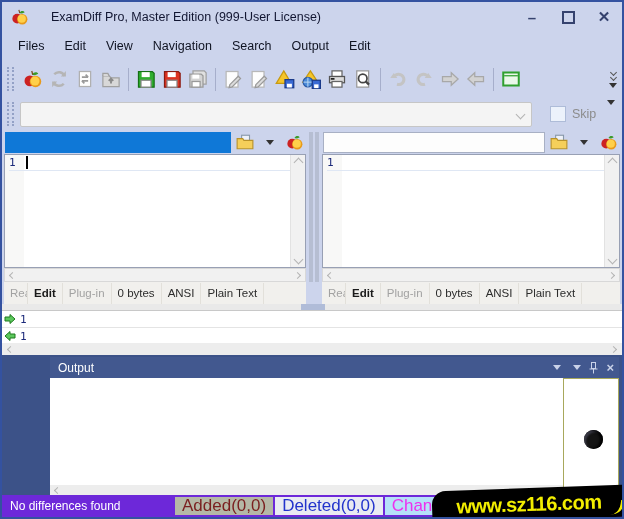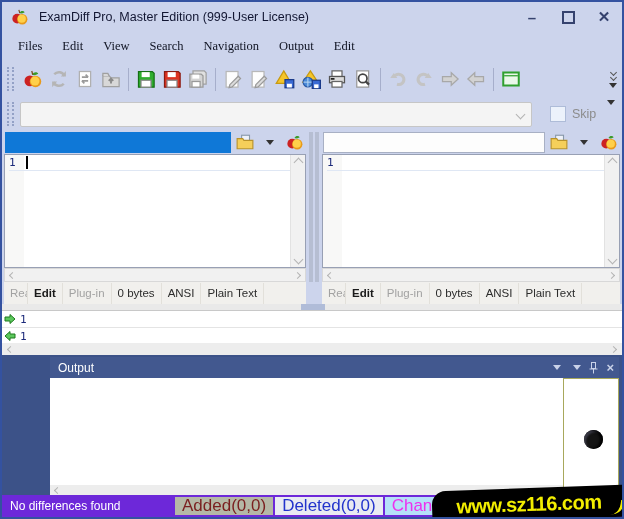--- a/index.html
+++ b/index.html
@@ -1,27 +1,27 @@
 <!DOCTYPE html>
 <html><head>
 <meta charset="utf-8">
 <style>
   html,body{margin:0;padding:0;background:#888;}
   .window{position:relative;width:624px;height:519px;box-sizing:border-box;border:2px solid #3452a0;
     background:#ccd4ec;font-family:"Liberation Sans",sans-serif;overflow:hidden;}
   
   .titlebar{position:absolute;top:0;left:0;right:0;height:30px;display:flex;align-items:center;padding-left:9px;}
   .app-icon svg{width:18px;height:18px;display:block;}
-  .title{font-size:12.5px;color:#121632;margin-left:10px;}
+  .title{font-size:12.5px;color:#121632;margin-left:22px;}
   .wc-group{margin-left:auto;display:flex;}
   .wc{width:36px;height:30px;display:flex;align-items:center;justify-content:center;color:#35426e;font-size:15px;font-weight:bold;}
   .maxbox{width:9px;height:9px;border:2px solid #35426e;display:block;}
   
   .menubar{position:absolute;top:30px;left:0;right:0;height:28px;display:flex;align-items:center;padding-left:6px;font-size:12.5px;color:#0f1322;}
-  .menu-item{padding:5px 10px;font-family:Liberation Serif, serif;}
+  .menu-item{padding:5px 10px;}
   
   .toolbar{position:absolute;top:58px;left:0;right:0;height:38px;display:flex;align-items:center;padding-left:2px;}
   .gripper{width:3px;height:24px;border-left:2px dotted #93a1c6;border-right:2px dotted #93a1c6;margin:0 6px 0 3px;}
   .tbtn{width:26px;height:26px;display:flex;align-items:center;justify-content:center;}
   .tbtn svg{width:20px;height:20px;display:block;}
   .tsep{width:1px;height:23px;background:#a6aecb;margin:0 4px;}
   .overflow{margin-left:auto;margin-right:5px;display:flex;flex-direction:column;align-items:center;gap:3px;}
   .chev{display:inline-block;width:6px;height:6px;border-right:1.7px solid #b3b3b3;border-bottom:1.7px solid #b3b3b3;}
   .chev.dk{border-color:#555;}
   .chev.up{transform:rotate(-135deg);}
@@ -123,22 +123,22 @@
           <span class="maxbox"></span>
         </span>
       <span class="wc">✕</span>
     </span>
   </div>
 
   <div class="menubar">
     <span class="menu-item">Files</span>
     <span class="menu-item">Edit</span>
     <span class="menu-item">View</span>
+    <span class="menu-item">Navigation</span>
     <span class="menu-item">Search</span>
-    <span class="menu-item">Navigation</span>
     <span class="menu-item">Output</span>
     <span class="menu-item">Edit</span>
   </div>
 
   <div class="toolbar">
     <span class="gripper"></span>
     <span class="tbtn">
       <svg viewBox="0 0 16 16">
           <circle cx="5.5" cy="9.5" r="4.3" fill="#cc2222"></circle>
           <circle cx="10" cy="10" r="4.6" fill="#e89a1a"></circle>

